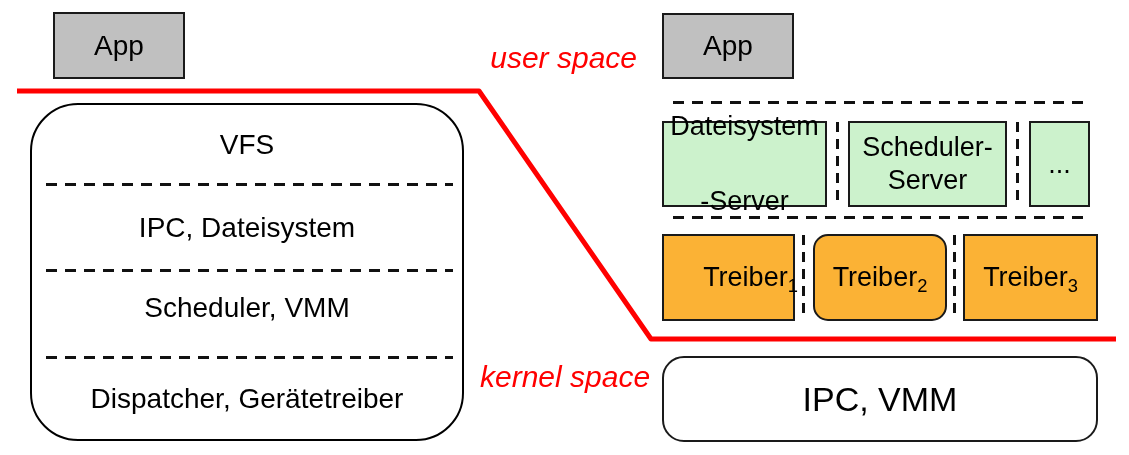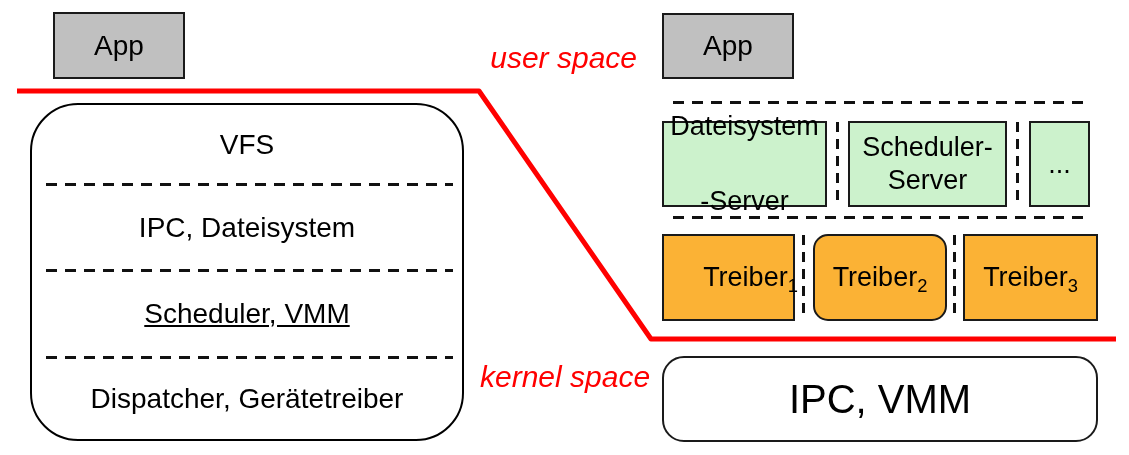--- a/index.html
+++ b/index.html
@@ -48,21 +48,21 @@
     flex-direction:column;
   }
   .driver-box{
     background:var(--orange,#fbb235);
     font-size:27px;
   }
   .driver-box sub{font-size:0.68em;line-height:0;}
   .kernel-box{
     background:#fff;
     border-radius:22px;
-    font-size:40px;
+    font-size:34px;
   }
   .space-label{
     position:absolute;
     color:var(--red,#ff0000);
     font-style:italic;
     font-size:30px;
     text-align:center;
     white-space:nowrap;
   }
   .redline{position:absolute;left:0;top:0;pointer-events:none;}
@@ -85,21 +85,21 @@
 
   <div class="bigbox">
     <div class="layer" style="top:0;height:79px;">
       <span>VFS</span>
     </div>
     <div class="hdash" style="left:14px;right:9px;top:78px;"></div>
     <div class="layer" style="top:81px;height:84px;">
       <span>IPC, Dateisystem</span>
     </div>
     <div class="hdash" style="left:14px;right:9px;top:164px;"></div>
-    <div class="layer" style="top:166px;height:85px;text-decoration:underline;">
+    <div class="layer" style="top:160px;height:85px;">
       <span>Scheduler, VMM</span>
     </div>
     <div class="hdash" style="left:14px;right:9px;top:251px;"></div>
     <div class="layer" style="top:254px;height:80px;">
       <span>Dispatcher, Gerätetreiber</span>
     </div>
   </div>
 
   <div class="box app-box" style="left:662px;top:13px;width:132px;height:66px;">
     <span>App</span>

